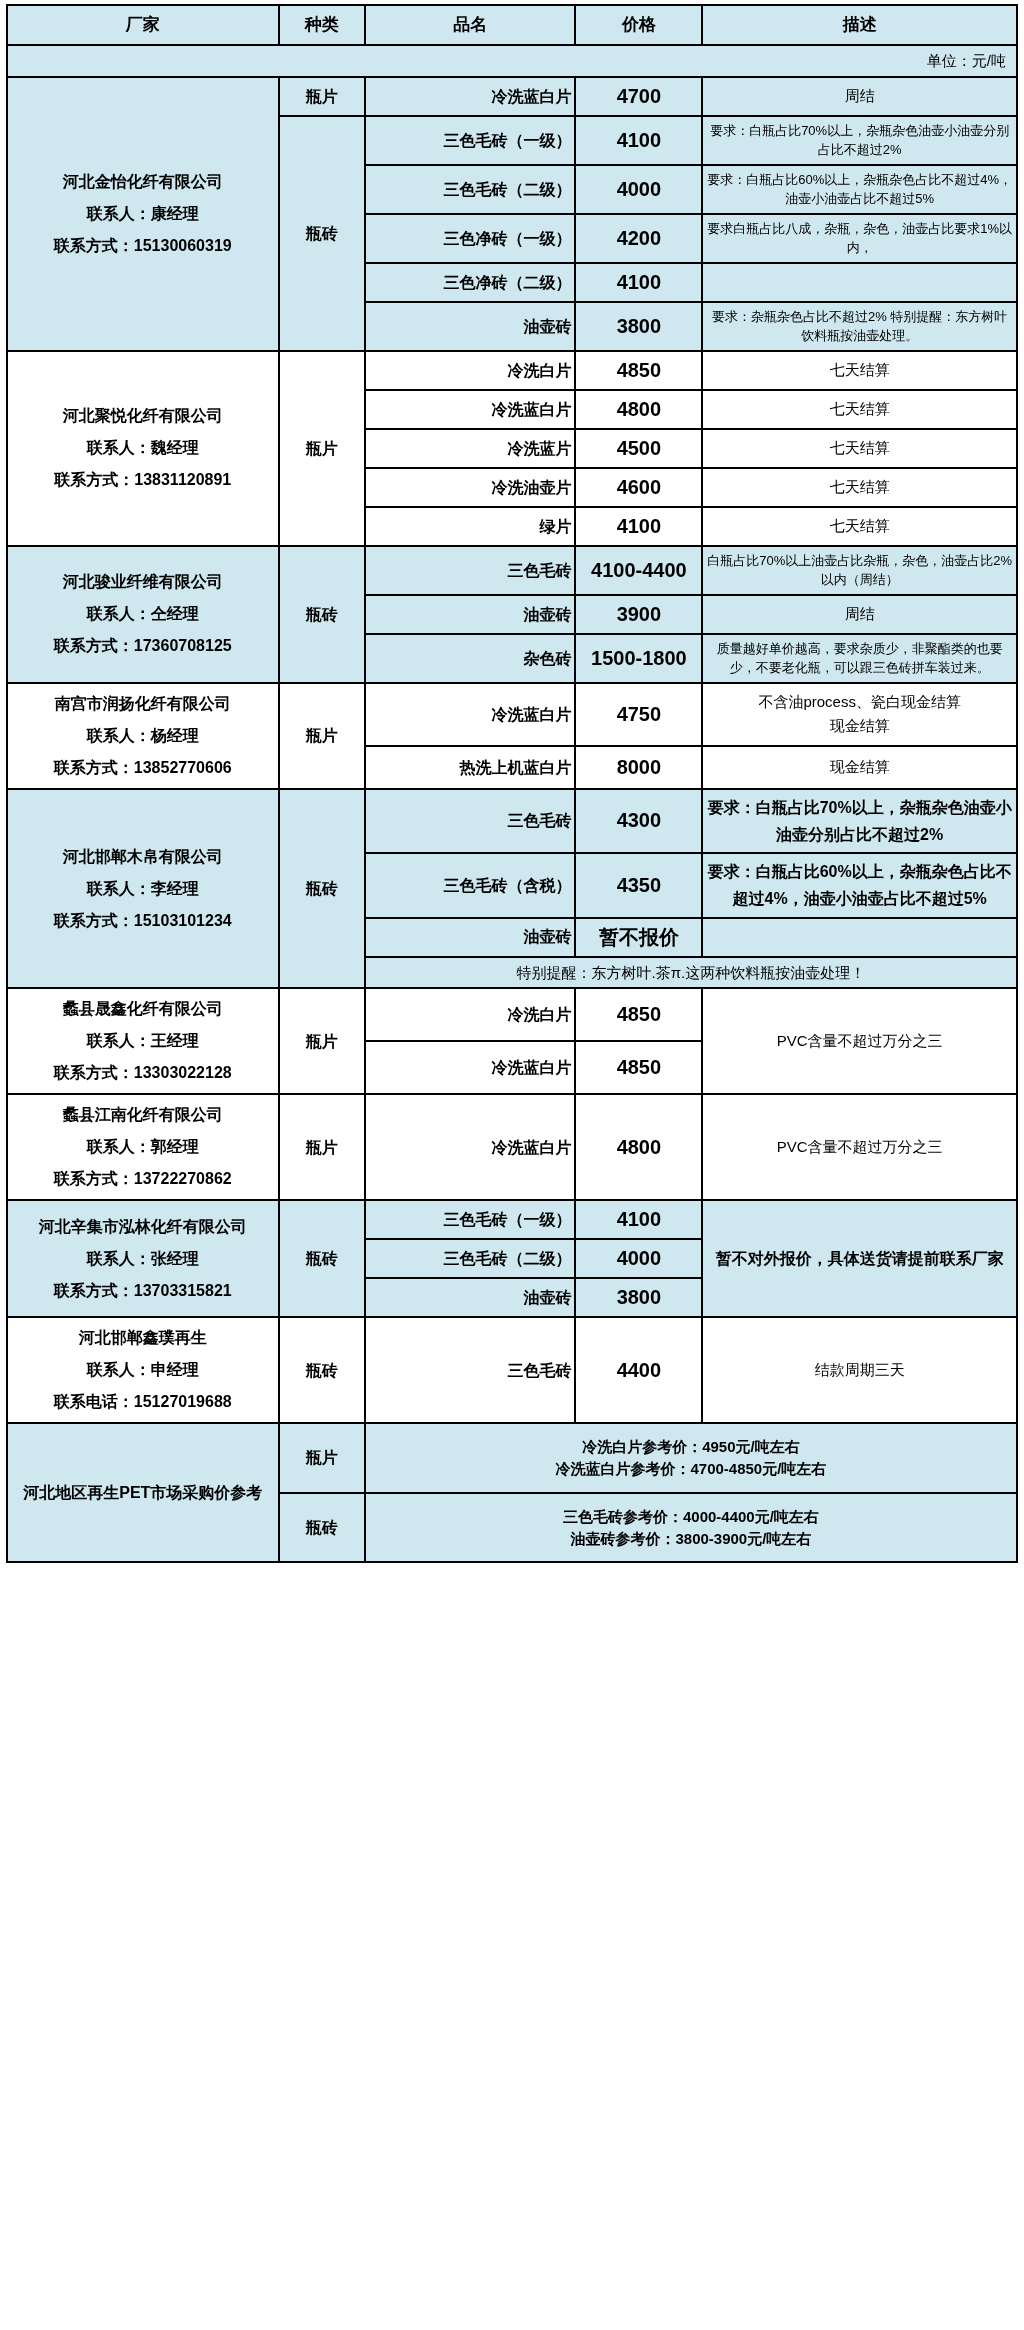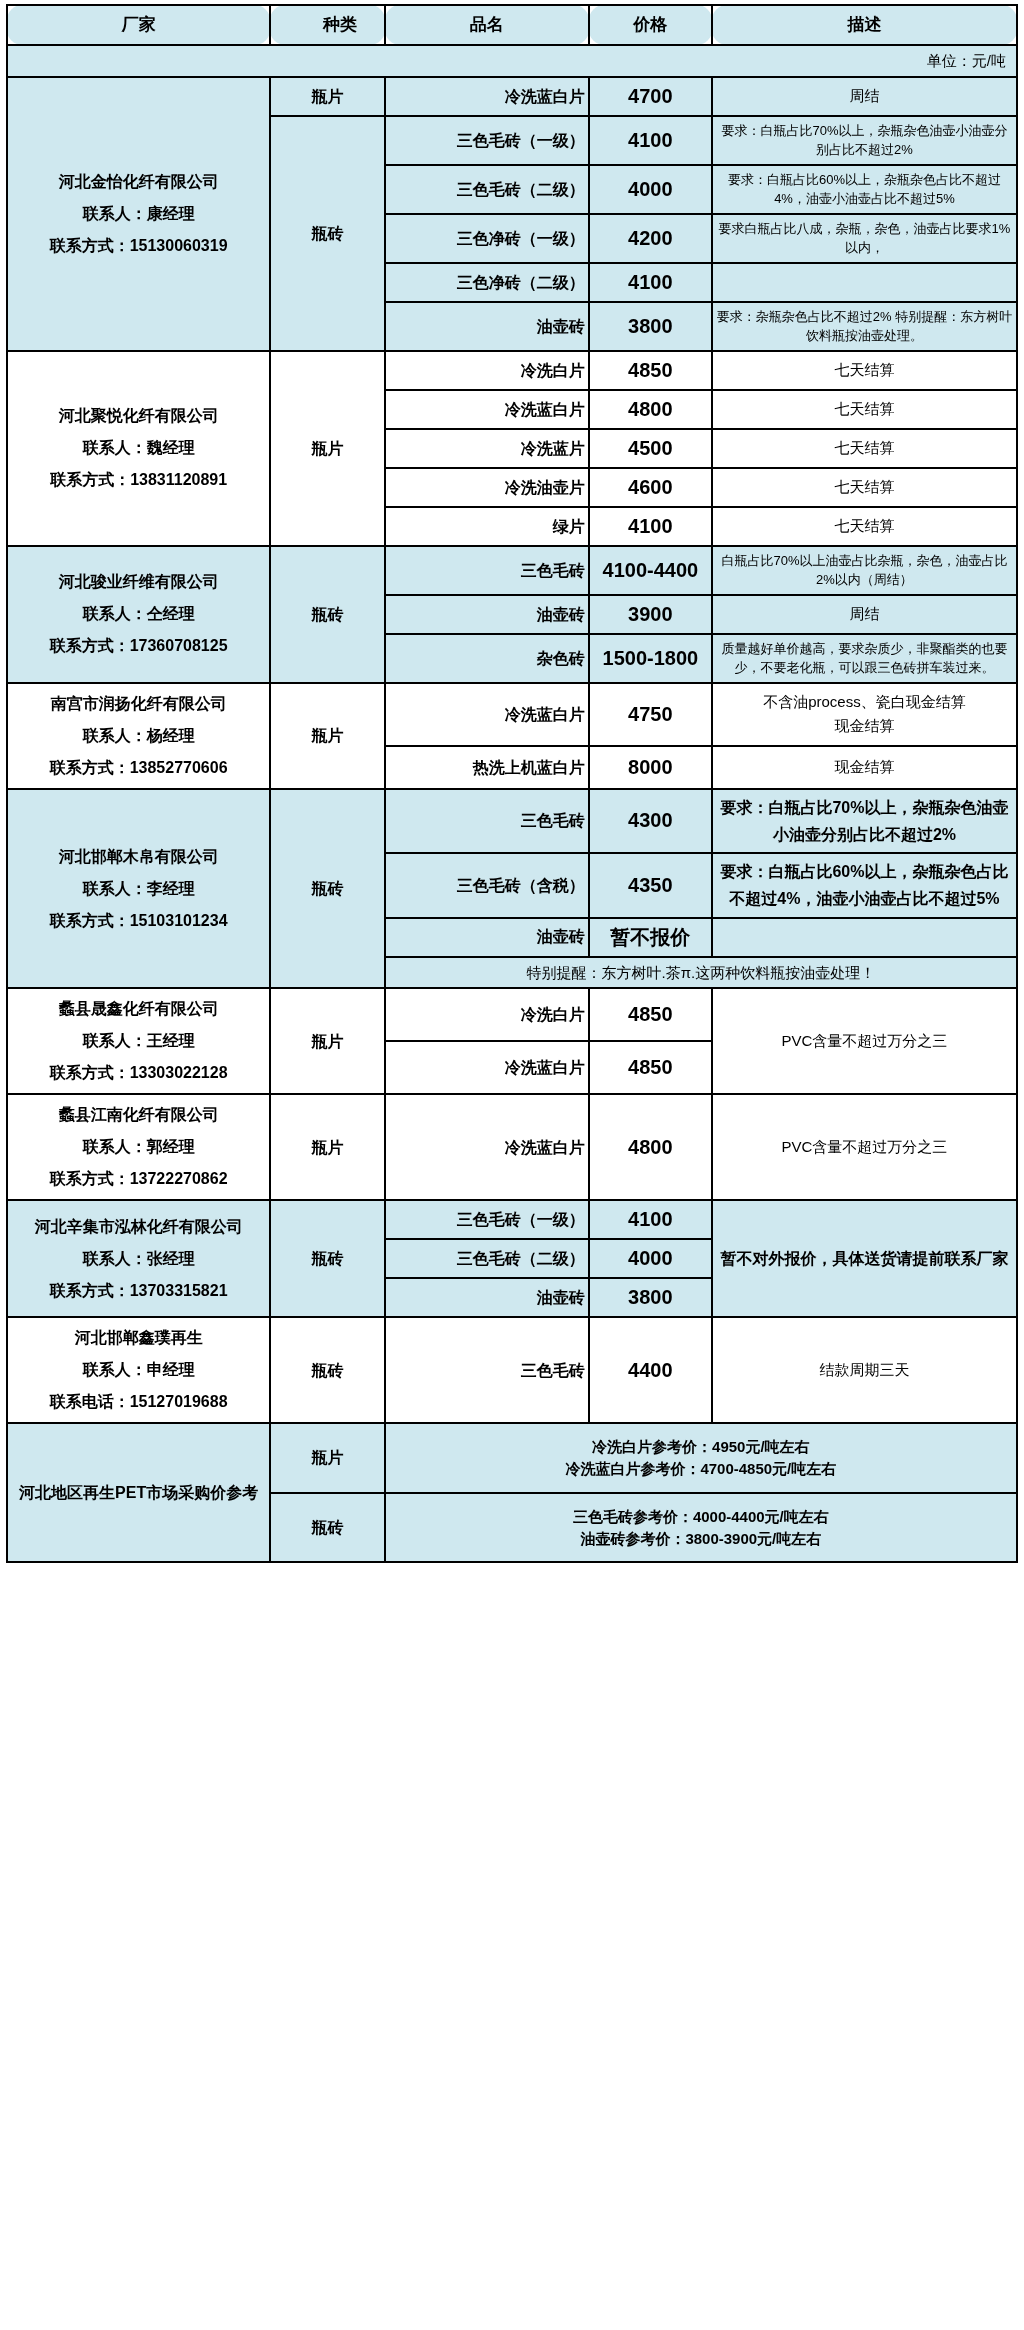--- a/index.html
+++ b/index.html
@@ -18,24 +18,23 @@
     color:#000;
     padding:4px 3px;
     line-height:1.45;
     word-break:break-all;
   }
   thead th{
     background:#cfe8ef;
     font-weight:bold;
     font-size:17px;
     height:30px;
-    border-radius:15px;
   }
   .c-maker{width:206px;}
-  .c-kind{width:60px;padding-left:28px;}
+  .c-kind{width:60px;}
   .c-name{width:158px;margin-top:34px;}
   .c-price{width:92px;}
   .c-desc{width:240px;}
   .blue{background:#cfe8ef;}
   .white{background:#ffffff;}
   .unit{text-align:right;font-size:15px;padding-right:10px;font-weight:normal;}
   .maker{font-size:16px;font-weight:bold;line-height:2.0;}
   .maker .line{display:block;}
   .kind{font-size:16px;font-weight:bold;}
   .pname{font-size:16px;font-weight:bold;text-align:right;}

